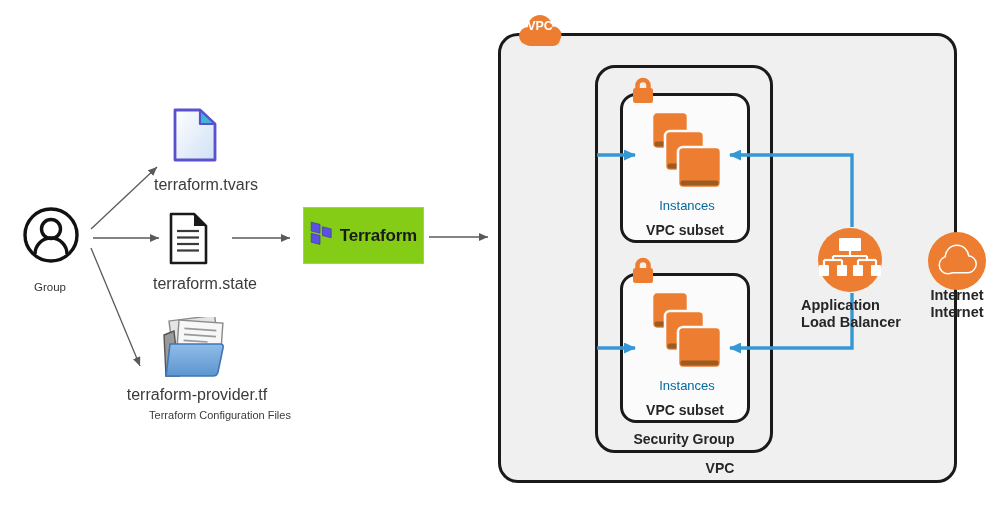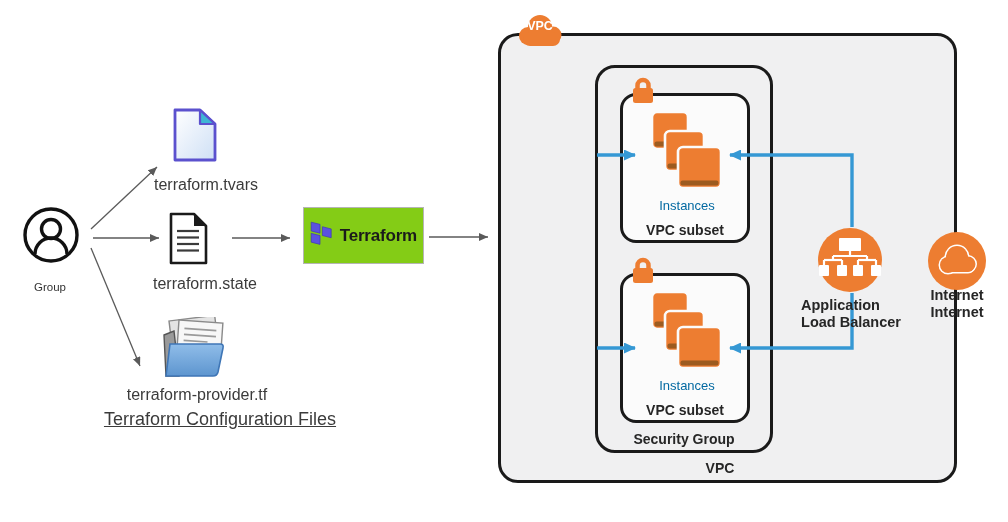--- a/index.html
+++ b/index.html
@@ -11,21 +11,21 @@
   .box{position:absolute;box-sizing:border-box;border:3px solid #1a1a1a;}
   .vpc-box{left:498px;top:33px;width:459px;height:450px;background:#F0F0F1;border-radius:20px;z-index:1;}
   .sg-box{left:595px;top:65px;width:178px;height:388px;background:transparent;border-radius:20px;z-index:2;}
   .subset-box{left:620px;width:130px;height:150px;background:#FBFBFB;border-radius:16px;z-index:3;}
   .subset-1{top:93px;}
   .subset-2{top:273px;}
   .connectors{position:absolute;left:0;top:0;z-index:5;pointer-events:none;}
   .icon-layer{z-index:6;}
   .lbl{position:absolute;transform:translateX(-50%);white-space:nowrap;color:#3b3b3b;font-size:16px;z-index:7;}
   .lbl-user{font-size:11.5px;color:#333;}
-  .lbl-caption{font-size:18px;color:#3b3b3b;text-decoration:underline;}
+  .lbl-caption{font-size:11px;color:#3b3b3b;}
   .lbl-bold{position:absolute;transform:translateX(-50%);white-space:nowrap;font-weight:bold;color:#262626;font-size:14px;z-index:7;}
   .lbl-instances{position:absolute;transform:translateX(-50%);white-space:nowrap;color:#0369a1;font-size:13px;z-index:7;}
   .lbl-2line{position:absolute;transform:translateX(-50%);font-weight:bold;color:#262626;font-size:14.5px;line-height:17px;white-space:nowrap;z-index:7;}
   .tf-box{position:absolute;left:303px;top:207px;width:121px;height:57px;box-sizing:border-box;
     background:#84cc16;border:1.5px solid #b5b5b5;display:flex;align-items:center;gap:5px;padding:0 6px;z-index:4;}
   .tf-text{font-weight:bold;font-size:17px;color:#1b1b1b;letter-spacing:-0.2px;}
   .circle-icon{position:absolute;border-radius:50%;background:#ED7D31;z-index:6;}
   .alb-circle{left:818px;top:228px;width:64px;height:64px;}
   .igw-circle{left:928px;top:232px;width:58px;height:58px;}
   .badge-text{position:absolute;left:514px;top:19px;width:52px;text-align:center;color:#ffffff;

